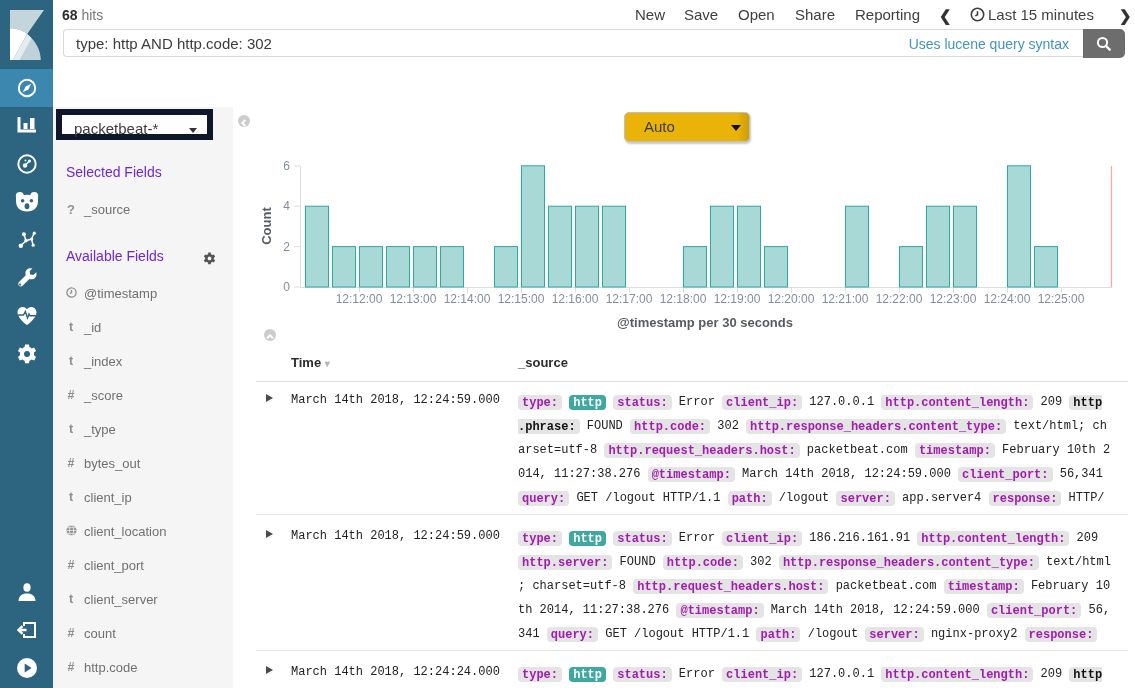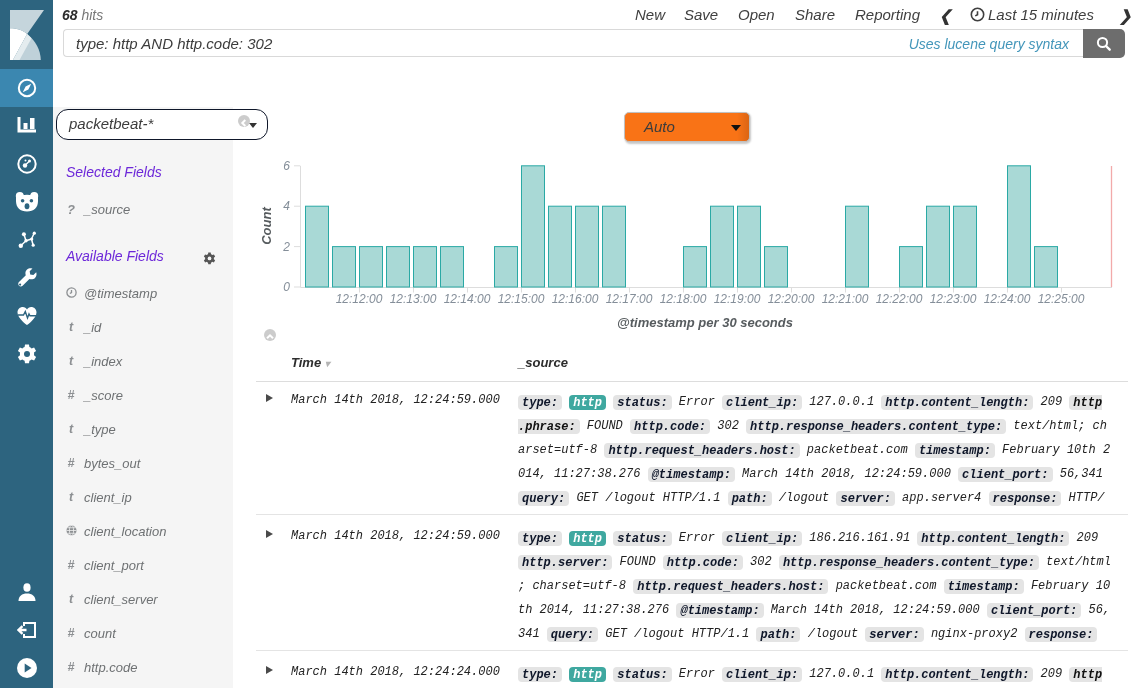--- a/index.html
+++ b/index.html
@@ -1,18 +1,18 @@
 <!DOCTYPE html>
 <html><head>
 <meta charset="utf-8">
 <style>
 * { margin:0; padding:0; box-sizing:border-box; }
 html,body { width:1135px; height:688px; overflow:hidden; background:#fff;
   font-family:"Liberation Sans", sans-serif; }
-#page { position:relative; width:1135px; height:688px;font-style:italic; }
+#page { position:relative; width:1135px; height:688px; }
 
 
 #sidenav { position:absolute; left:0; top:0; width:53px; height:688px; background:#2d647f; }
 .navitem { position:absolute; left:0; width:53px; height:38px; }
 .navitem.sel { background:#3b87b0; }
 .navitem svg { position:absolute; left:50%; top:50%; transform:translate(-50%,-50%); }
 
 
 #topbar { position:absolute; left:53px; top:0; width:1082px; height:29px; background:#fff; }
 #hits { position:absolute; left:62px; top:7px; font-size:14px; color:#777; }
@@ -32,52 +32,52 @@
 #searchbtn svg { position:absolute; left:50%; top:50%; transform:translate(-50%,-50%); }
 
 
 #filterbar { position:absolute; left:53px; top:67px; width:1082px; height:40px;
   background:#f5f5f5; border-top:1px solid #ececec; border-bottom:1px solid #dcdcdc; }
 #addfilter { position:absolute; left:15px; top:11px; font-size:14px; color:#4396ba; }
 #addfilter b { color:#3385ad; font-weight:700; font-size:16px; }
 
 
 #fieldpanel { position:absolute; left:53px; top:107px; width:180px; height:581px; background:#f5f5f5; }
-#indexsel { position:absolute; left:3px; top:2px; width:212px; height:31px; background:#fff;
-  border:1px solid #0f172a; border-radius:12px; }
+#indexsel { position:absolute; left:3px; top:2px; width:157px; height:31px; background:#fff;
+  border:6px solid #0f172a; border-radius:0; }
 #indexsel span { position:absolute; left:12px; top:5px; font-size:15px; color:#3c3c3c; }
 #indexsel .car { position:absolute; right:10px; top:13px; width:0; height:0;
   border-left:4.5px solid transparent; border-right:4.5px solid transparent; border-top:5.5px solid #333; }
 .fhead { position:absolute; left:13px; font-size:14px; color:#6d28d9; }
 .frow { position:absolute; left:0; width:180px; height:24px; font-size:13px; color:#6e7173; }
 .ficon { position:absolute; left:11px; top:0; width:14px; text-align:center; font-weight:700;
   color:#8d9093; font-size:12.5px; }
 .fname { position:absolute; left:31px; top:0; }
 
 
 #charthead { position:absolute; left:233px; top:107px; width:902px; height:40px; padding-left:5px;
   display:flex; align-items:center; justify-content:center; }
 #charttitle { font-size:13px; color:#555; }
-#autosel { position:relative; width:126px; height:30px; margin-left:1px; background:#f97316;
+#autosel { position:relative; width:126px; height:30px; margin-left:1px; background:#eab308;
   border:1px solid #c0c0c0; border-radius:5px; box-shadow:1px 1.5px 2px rgba(0,0,0,0.22); }
 #autosel span { position:absolute; left:19px; top:5px; font-size:15px; color:#3c3c3c; }
 #autosel .car { position:absolute; right:8px; top:12px; width:0; height:0;
   border-left:5px solid transparent; border-right:5px solid transparent; border-top:6px solid #111; }
 #autosel .edge { position:absolute; right:0; top:0; width:12px; height:28px;
   background:linear-gradient(to right, rgba(0,0,0,0) 0%, rgba(0,0,0,0.12) 100%); border-radius:0 4px 4px 0; }
 .roundbtn { position:absolute; border-radius:50%; background:#cccccc; }
 .th { position:absolute; font-size:13px; font-weight:700; color:#2d2d2d; }
 #theadrule { position:absolute; left:256px; top:381px; width:872px; height:1px; background:#dddddd; }
 .rowdiv { position:absolute; left:256px; width:872px; height:1px; background:#e4e4e4; }
 .tri { position:absolute; width:0; height:0; border-top:4px solid transparent;
   border-bottom:4px solid transparent; border-left:7px solid #4a4a4a; }
 .mono { font-family:"Liberation Mono", monospace; font-size:12px; color:#222; }
 .ttime { position:absolute; }
 .srcline { position:absolute; left:518px; height:24px; line-height:24px; white-space:nowrap; }
-.f { background:#e4e4e4; border-radius:4px; padding:0.5px 4px; font-weight:700; color:#0f172a;text-align:center; }
+.f { background:#e4e4e4; border-radius:4px; padding:0.5px 4px; font-weight:700; color:#a21caf;text-align:center; }
 .fl { background:#e4e4e4; border-radius:4px 0 0 4px; padding:0.5px 0 0.5px 4px; font-weight:700; color:#111; }
 .fr { background:#e4e4e4; border-radius:0 4px 4px 0; padding:0.5px 4px 0.5px 0; font-weight:700; color:#111; }
 .hl { background:#3fa8a0; border-radius:4px; padding:0.5px 4px; font-weight:700; color:#fff; }
 </style>
 </head>
 <body>
 <div id="page">
 
   <div id="topbar"></div>
   <div id="hits"><b>68</b> hits</div>

